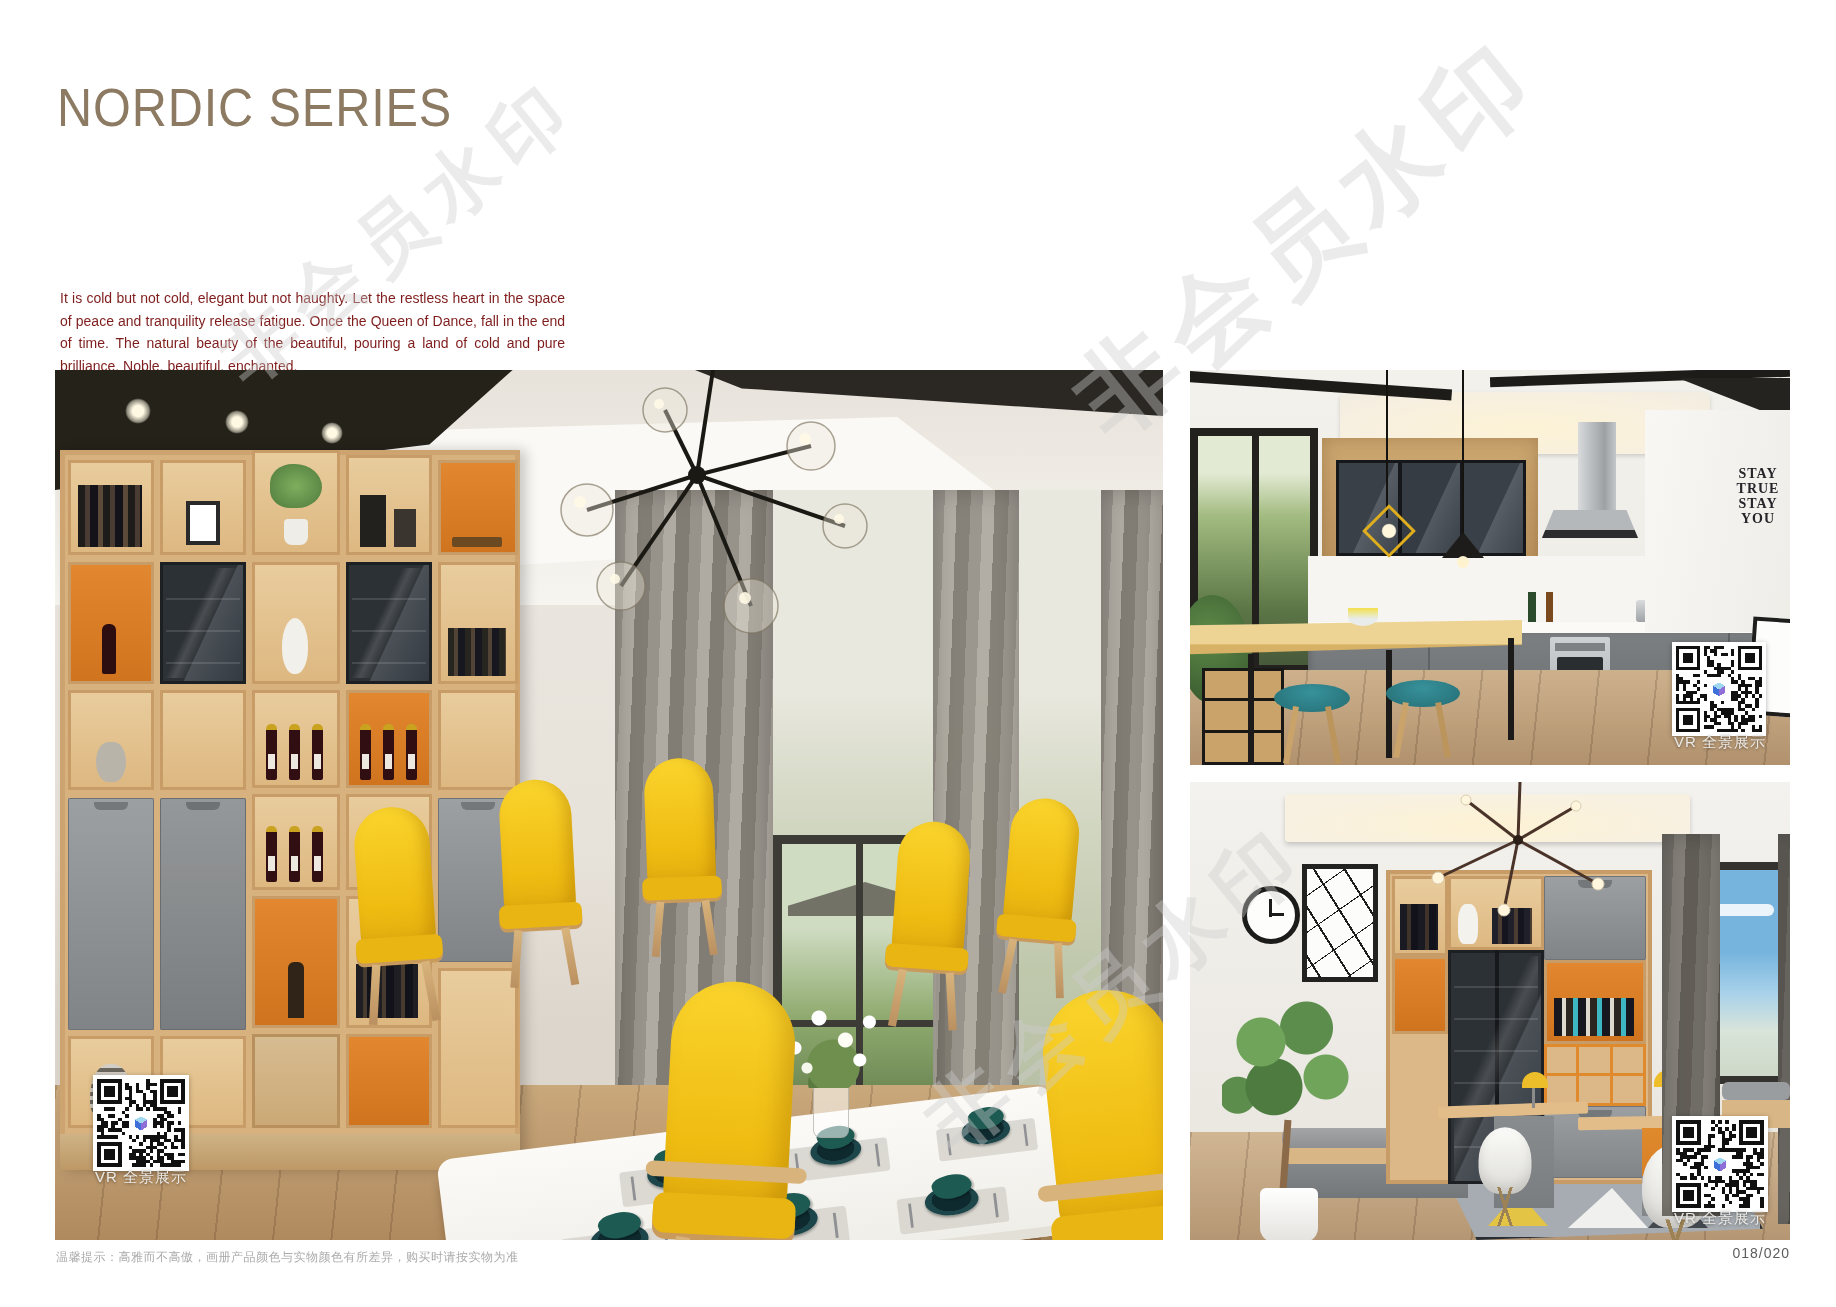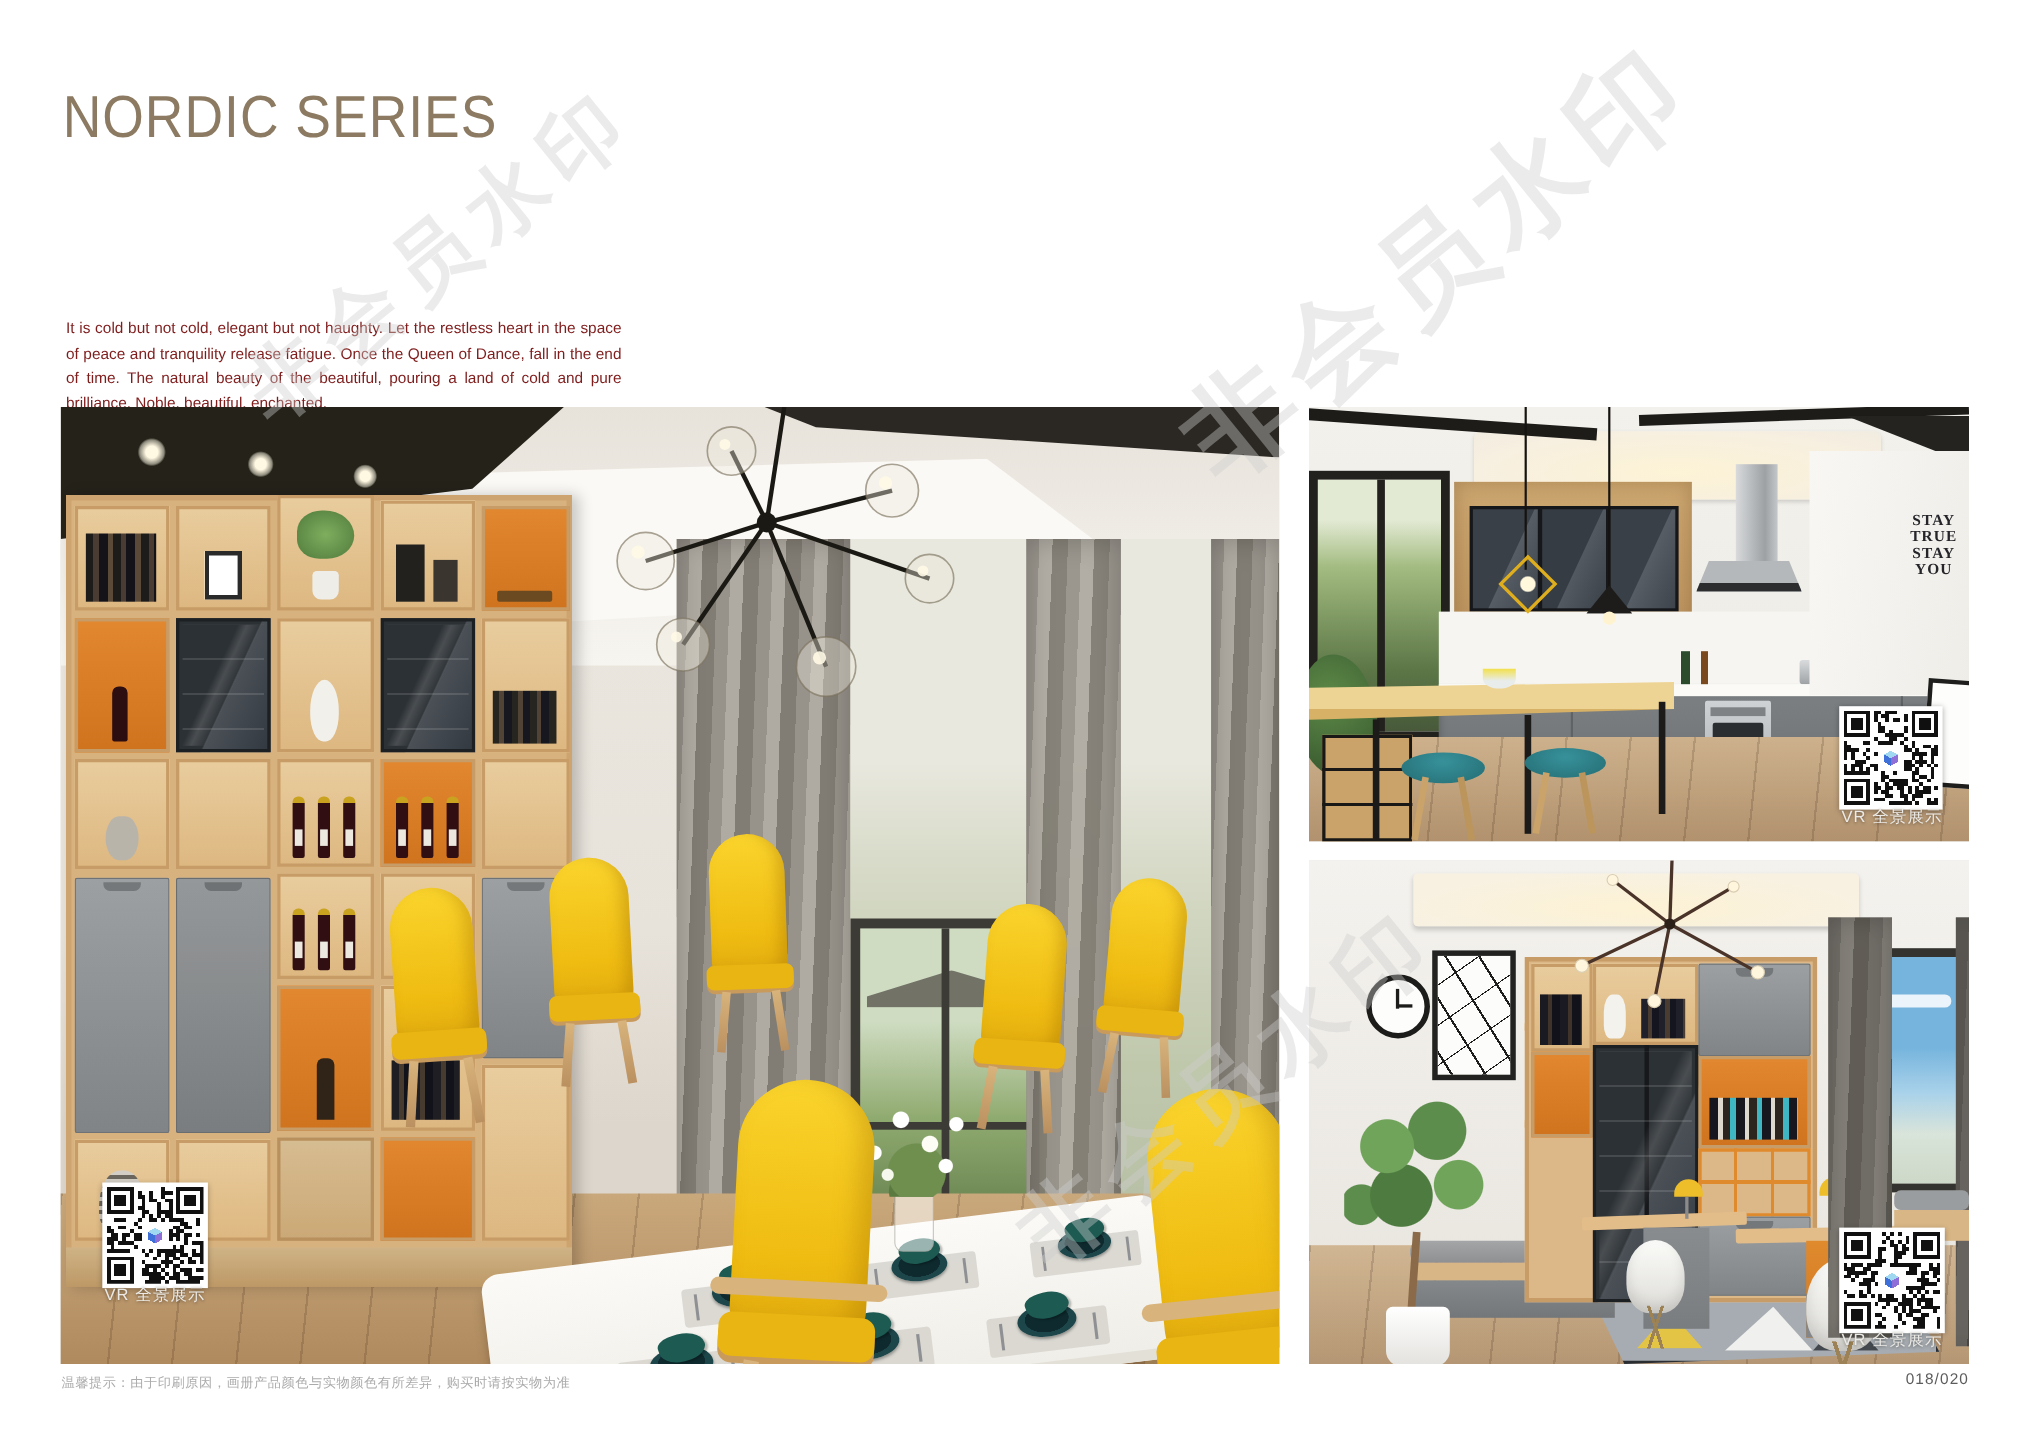--- a/index.html
+++ b/index.html
@@ -1136,15 +1136,15 @@
             </g>
           </svg></div>
     </div>
     <div class="vr-label" style="left:484px;top:427px">VR 全景展示</div>
   </section>
 
   <div class="wm" style="left:232px;top:318px;font-size:74px">非会员水印</div>
   <div class="wm" style="left:1090px;top:348px;font-size:100px">非会员水印</div>
   <div class="wm" style="left:938px;top:1080px;font-size:80px">非会员水印</div>
 
-  <span class="footer-note">温馨提示：由于印刷原因，画册产品颜色与实物颜色有所差异，购买时请按实物为准</span>
+  <span class="footer-note">温馨提示：高雅而不高傲，画册产品颜色与实物颜色有所差异，购买时请按实物为准</span>
   <span class="page-number">018/020</span>
 </div>
 
 </body></html>

